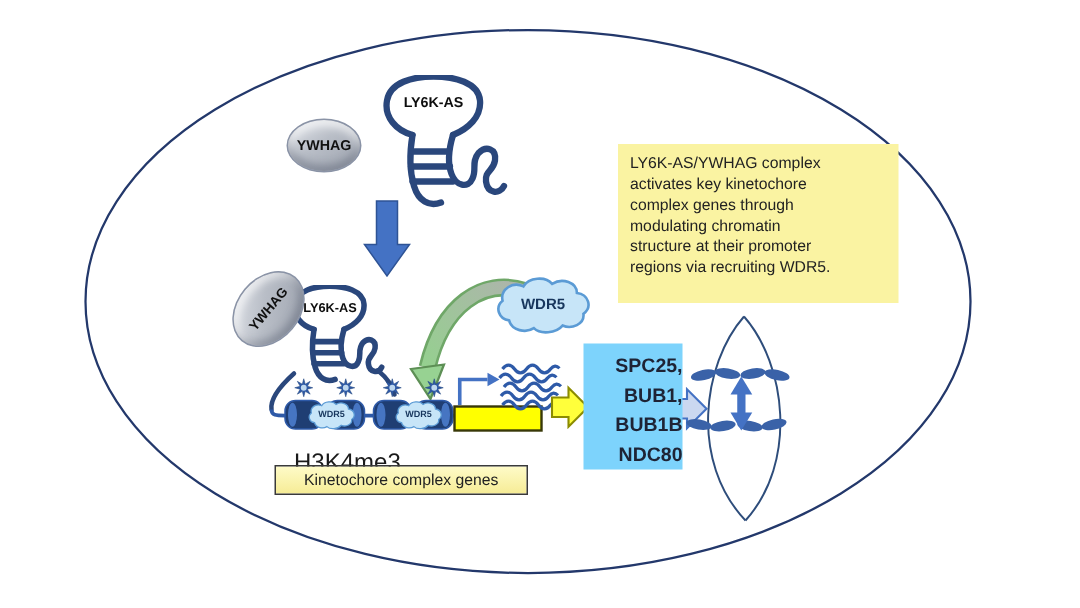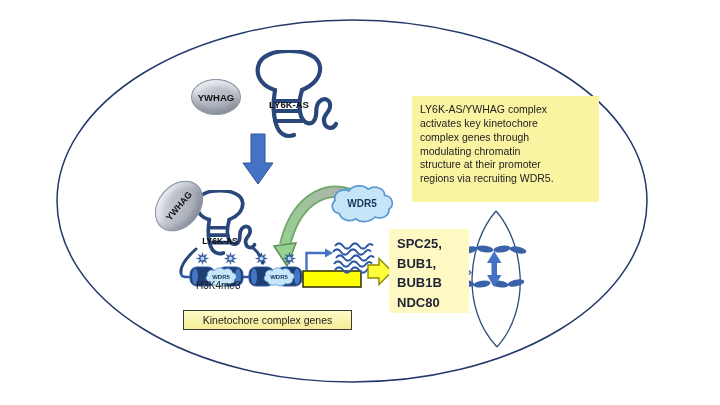--- a/index.html
+++ b/index.html
@@ -21,21 +21,21 @@
   }
   .note{
     background:#faf3a2;color:#222;
   }
   .cloud-label{
     position:absolute;display:flex;align-items:center;justify-content:center;
     font-weight:bold;color:#17365d;
   }
   .loop-label{
     position:absolute;display:flex;align-items:center;justify-content:center;
-    font-weight:bold;color:#0d0d0d;margin-top:36px;
+    font-weight:bold;color:#0d0d0d;
   }
 </style>
 </head>
 <body>
 
 <div id="stage">
 
   <svg id="diagram-svg" viewBox="0 0 720 405">
     <defs>
       <symbol id="hairpin" viewBox="0 0 110 100">
@@ -148,30 +148,30 @@
 
   <div class="ellipse-label" style="left:151px;top:185px;width:54px;height:40px;position:absolute;font-size:9px;transform:rotate(-50deg);">YWHAG</div>
 
   <div class="loop-label" style="left:258px;top:59px;width:62px;height:18px;font-size:9.5px;">LY6K-AS</div>
   <div class="loop-label" style="left:196px;top:197px;width:48px;height:16px;font-size:8.5px;">LY6K-AS</div>
 
   <div class="cloud-label" style="left:330px;top:194px;width:64px;height:18px;font-size:10px;">WDR5</div>
   <div class="cloud-label" style="left:204px;top:271px;width:34px;height:12px;font-size:6px;">WDR5</div>
   <div class="cloud-label" style="left:262px;top:271px;width:34px;height:12px;font-size:6px;">WDR5</div>
 
-  <div class="txt" style="left:196px;top:280px;font-size:10px;color:#1a1a1a;">H3K4me3</div>
+  <div class="txt" style="left:196px;top:300px;font-size:16px;color:#1a1a1a;">H3K4me3</div>
 
   <div class="txt note pre" style="left:412px;top:96px;width:187px;height:106px;padding:7px 4px 6px 8px;font-size:10.5px;line-height:1.32;box-sizing:border-box;">LY6K-AS/YWHAG  complex
 activates key  kinetochore
 complex genes through
 modulating chromatin
 structure at their  promoter
 regions via recruiting WDR5.</div>
 
-  <div class="txt note pre" style="left:389px;top:229px;width:80px;height:84px;padding:5px 0 0 8px;font-size:13px;line-height:1.5;font-weight:600;color:#1e2335;background:#fef9c3;box-sizing:border-box;">SPC25,
+  <div class="txt note pre" style="left:389px;top:229px;width:66px;height:84px;padding:5px 0 0 8px;font-size:13px;line-height:1.5;font-weight:600;color:#1e2335;background:#7dd3fc;box-sizing:border-box;text-align:right;">SPC25,
 BUB1,
 BUB1B
 NDC80</div>
 
   <div class="txt" style="left:183px;top:310px;width:169px;height:20px;line-height:18px;text-align:center;font-size:10.5px;color:#222;background:linear-gradient(#fefbc8,#f6ec96);border:1.5px solid #3a3a3a;box-sizing:border-box;">Kinetochore complex genes</div>
 
 
 </div>
 
 </body></html>

